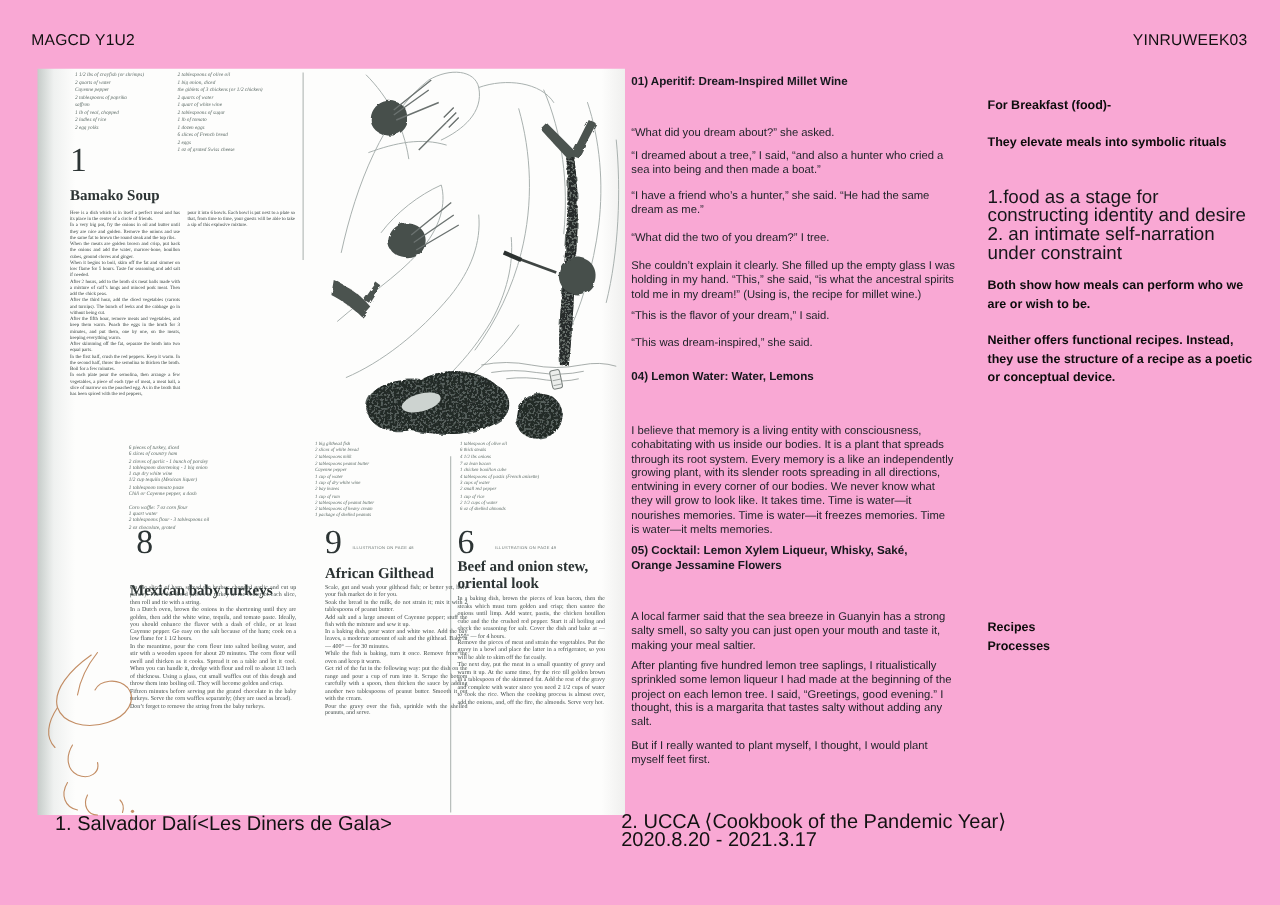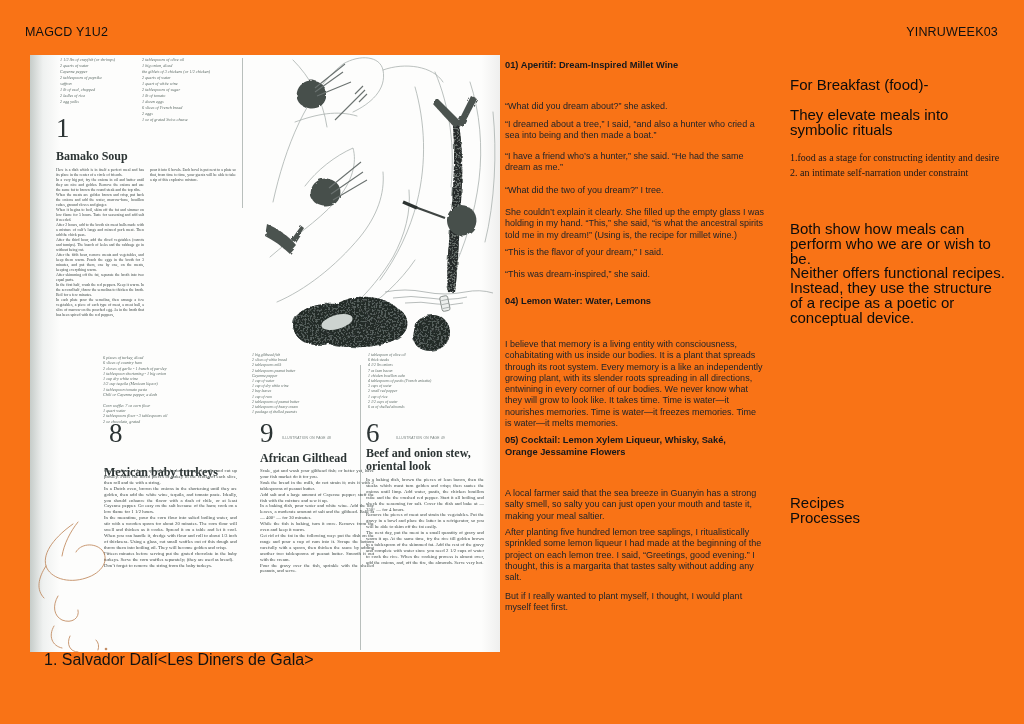--- a/index.html
+++ b/index.html
@@ -1,16 +1,16 @@
 <!DOCTYPE html>
 <html><head>
 <meta charset="utf-8">
 <style>
   html,body{margin:0;padding:0;background:#fff;}
-  .canvas{position:relative;width:1024px;height:724px;background:#f97316;overflow:hidden;
+  .canvas{position:relative;width:1024px;height:724px;background:#f9a8d4;overflow:hidden;
           font-family:"Liberation Sans",sans-serif;color:#111;}
   .abs{position:absolute;}
 
   
   .hdr{position:absolute;top:25px;font-size:12.5px;letter-spacing:.2px;color:#101010;}
   .hdr-l{left:25px;}
   .hdr-c{left:50%;transform:translateX(-50%);}
   .hdr-r{right:26px;}
 
   
@@ -29,22 +29,22 @@
           color:#3e4846;text-align:justify;white-space:pre-line;}
   .bk1{font-size:3.9px;line-height:5px;}
 
   
   .midcol{position:absolute;left:505px;top:55px;width:262px;}
   .mid-t{position:absolute;font-weight:bold;font-size:9.3px;line-height:11.5px;color:#15181d;}
   .mid-p{position:absolute;font-size:9px;line-height:11.3px;color:#20242a;}
 
   
   .rtcol{position:absolute;left:790px;top:55px;width:218px;}
-  .rt-b{position:absolute;font-weight:normal;font-size:15px;line-height:15px;color:#0c0c0c;white-space:pre-line;}
-  .rt-r{position:absolute;font-size:10px;line-height:15px;color:#16161a;white-space:pre-line;font-family:Liberation Serif, serif;}
+  .rt-b{position:absolute;font-weight:bold;font-size:10px;line-height:15px;color:#0c0c0c;white-space:pre-line;}
+  .rt-r{position:absolute;font-size:15px;line-height:15px;color:#16161a;white-space:pre-line;}
 
   
   .cap{position:absolute;font-size:16px;line-height:15px;color:#121212;white-space:pre-line;}
   .cap-l{left:44px;top:652px;}
   .cap-r{left:497px;top:650px;}
 
   svg{display:block;}
 </style>
 </head>
 <body>
@@ -265,14 +265,16 @@
     <div class="rt-b" style="top:52px;width:210px">They elevate meals into symbolic rituals</div>
     <div class="rt-r" style="top:95px;width:218px">1.food as a stage for constructing identity and desire
 2. an intimate self-narration under constraint</div>
     <div class="rt-b" style="top:166px;width:214px">Both show how meals can perform who we are or wish to be.</div>
     <div class="rt-b" style="top:210px;width:218px">Neither offers functional recipes. Instead, they use the structure of a recipe as a poetic or conceptual device.</div>
     <div class="rt-b" style="top:440px;width:218px">Recipes
 Processes</div>
   </div>
 
   <div class="cap cap-l">1. Salvador Dalí&lt;Les Diners de Gala&gt;</div>
+  <div class="cap cap-r">2. UCCA ⟨Cookbook of the Pandemic Year⟩
+2020.8.20 - 2021.3.17</div>
 
 </div>
 
 </body></html>

